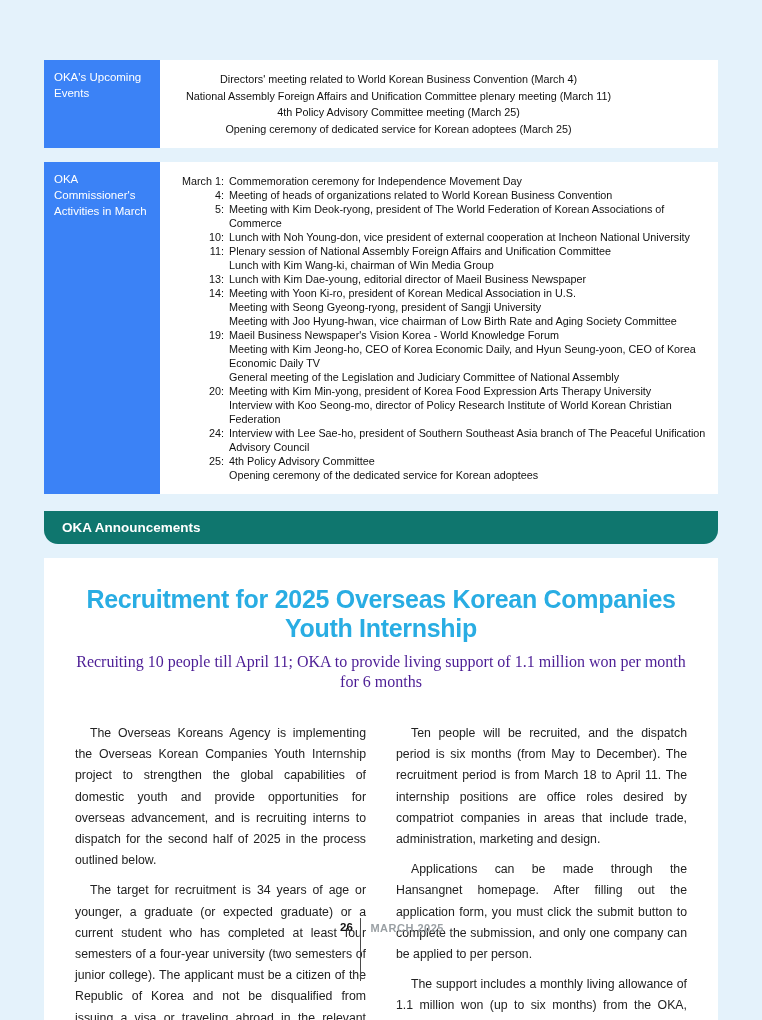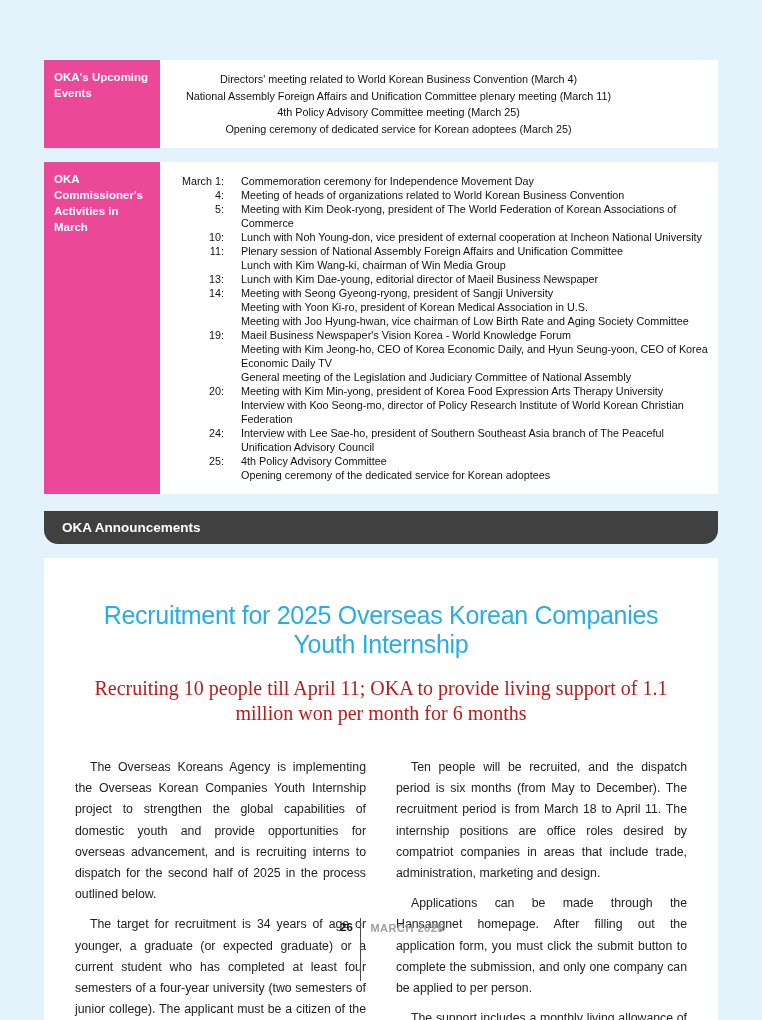--- a/index.html
+++ b/index.html
@@ -8,52 +8,52 @@
     background:#e4f2fb;
     font-family:"Liberation Sans", sans-serif;
     -webkit-font-smoothing:antialiased;
   }
   .content{position:absolute;left:44px;width:674px;top:60px;}
   
   .info-box{
     background:#ffffff;display:flex;align-items:stretch;margin-bottom:14px;
   }
   .info-label{
-    flex:0 0 96px;background:#ec4899;color:#ffffff;
-    font-weight:bold;font-size:11.5px;line-height:1.4;
+    flex:0 0 96px;background:#3b82f6;color:#ffffff;
+    font-weight:normal;font-size:11.5px;line-height:1.4;
     padding:9px 10px;box-sizing:content-box;
   }
   .events-list{
     list-style:none;margin:0;padding:11px 10px 11px 26px;
     font-size:10.8px;line-height:16.5px;color:#111;text-align:center;
   }
   .activities-list{
     padding:12px 8px 12px 14px;font-size:10.8px;line-height:14px;color:#111;
   }
-  .activity-row{display:flex;gap:12px;}
+  .activity-row{display:flex;}
   .activity-date{flex:0 0 50px;text-align:right;white-space:nowrap;}
   .activity-lines{padding-left:5px;}
   
   .announce-bar{
-    background:#404040;color:#ffffff;font-weight:bold;font-size:13.5px;
+    background:#0f766e;color:#ffffff;font-weight:bold;font-size:13.5px;
     height:33px;line-height:33px;padding-left:18px;
     border-radius:0 0 14px 14px;margin-top:17px;
   }
   
   .article-box{
     background:#ffffff;margin-top:14px;padding:26px 22px 26px 22px;
     min-height:396px;box-sizing:border-box;
   }
   .article-title{
-    margin:17px;text-align:center;color:#29ade3;
-    font-size:25px;font-weight:normal;letter-spacing:-0.3px;
+    margin:1px;text-align:center;color:#29ade3;
+    font-size:25px;font-weight:bold;letter-spacing:-0.3px;
   }
   .article-subtitle{
-    margin:9px 0 0 0;text-align:center;color:#b91c1c;
-    font-family:"Liberation Serif", serif;font-size:20px;line-height:1.25;
+    margin:9px 0 0 0;text-align:center;color:#4c1d95;
+    font-family:"Liberation Serif", serif;font-size:16px;line-height:1.25;
   }
   .article-columns{
     display:flex;gap:12px;margin-top:22px;
   }
   .col{flex:1 1 0;}
   .body-para{
     margin:9px;font-size:12.3px;line-height:21.2px;color:#222;
     text-align:justify;text-indent:15px;
   }
   
@@ -117,22 +117,22 @@
         </div>
         <div class="activity-row">
           <div class="activity-date">13:</div>
           <div class="activity-lines">
             <div class="activity-line">Lunch with Kim Dae-young, editorial director of Maeil Business Newspaper</div>
           </div>
         </div>
         <div class="activity-row">
           <div class="activity-date">14:</div>
           <div class="activity-lines">
+            <div class="activity-line">Meeting with Yoon Ki-ro, president of Korean Medical Association in U.S.</div>
             <div class="activity-line">Meeting with Seong Gyeong-ryong, president of Sangji University</div>
-            <div class="activity-line">Meeting with Yoon Ki-ro, president of Korean Medical Association in U.S.</div>
             <div class="activity-line">Meeting with Joo Hyung-hwan, vice chairman of Low Birth Rate and Aging Society Committee</div>
           </div>
         </div>
         <div class="activity-row">
           <div class="activity-date">19:</div>
           <div class="activity-lines">
             <div class="activity-line">Maeil Business Newspaper's Vision Korea - World Knowledge Forum</div>
             <div class="activity-line">Meeting with Kim Jeong-ho, CEO of Korea Economic Daily, and Hyun Seung-yoon, CEO of Korea Economic Daily TV</div>
             <div class="activity-line">General meeting of the Legislation and Judiciary Committee of National Assembly</div>
           </div>

